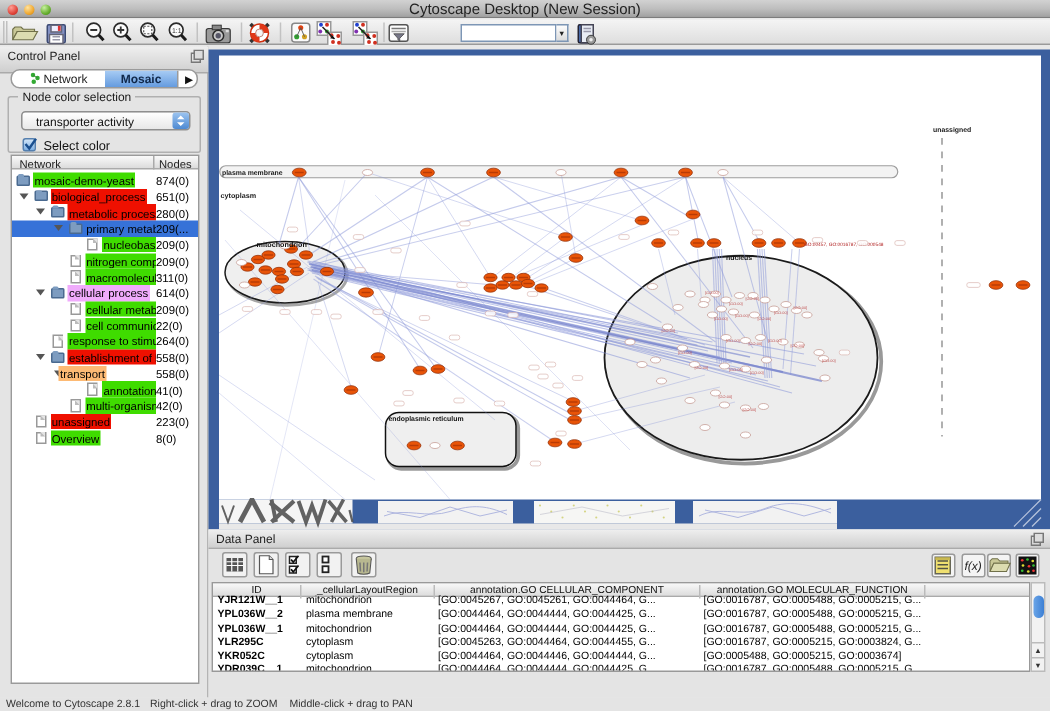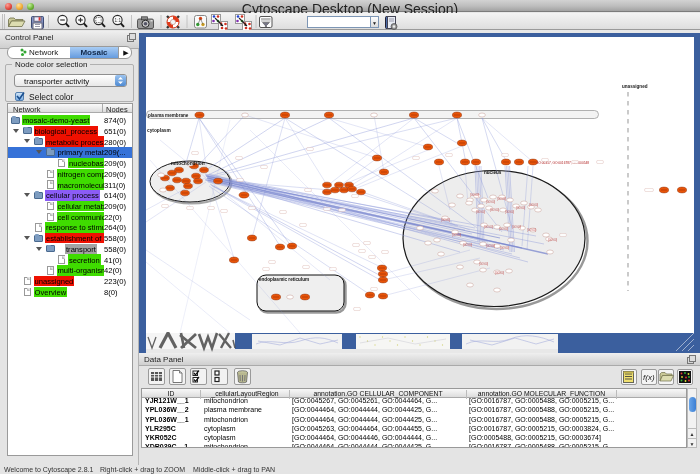--- a/index.html
+++ b/index.html
@@ -1,18 +1,18 @@
 <!DOCTYPE html>
 <html><head><meta charset="utf-8">
 <style>
 *{margin:0;padding:0;box-sizing:border-box;}
 html,body{width:700px;height:474px;overflow:hidden;font-family:"Liberation Sans",sans-serif;background:#e8e8e8;}
 .abs{position:absolute;}
 #titlebar{position:absolute;left:0;top:0;width:700px;height:12px;background:linear-gradient(#d2d2d2,#bdbdbd 55%,#a2a2a2);border-bottom:1px solid #7c7c7c;}
-#titlebar .t{position:absolute;width:100%;text-align:center;top:1px;font-size:14px;color:#222;}
+#titlebar .t{position:absolute;width:100%;text-align:center;top:1px;font-size:10px;color:#222;}
 .mbtn{position:absolute;top:2.5px;width:7px;height:7px;border-radius:50%;}
 #toolbar{position:absolute;left:0;top:13px;width:700px;height:17px;background:linear-gradient(#f4f4f4,#dedede);border-bottom:1px solid #9a9a9a;}
 .tsep{position:absolute;top:1px;height:15px;width:1px;background:#c0c0c0;}
 #cpanel{position:absolute;left:0;top:31px;width:139px;height:434px;background:#e4e4e4;}
 #cptitle{position:absolute;left:0;top:0;width:139px;height:18px;background:linear-gradient(#efefef,#cfcfcf);border-bottom:1px solid #aaa;font-size:8px;color:#222;padding:2px 0 0 5px;}
 #cptabs{position:absolute;left:7px;top:14.5px;width:125px;height:13px;background:#fff;border:1px solid #9a9a9a;border-radius:6px;font-size:8px;overflow:hidden;}
 #tabnet{position:absolute;left:0;top:0;width:62px;height:12px;text-align:center;padding-top:1.5px;color:#222;}
 #tabmosaic{position:absolute;left:62px;top:0;width:48px;height:12px;background:linear-gradient(#a8ccf4,#5f97dd);text-align:center;padding-top:1.5px;font-weight:bold;color:#10284a;}
 #tabarr{position:absolute;left:110px;top:0;width:15px;height:12px;border-left:1px solid #9a9a9a;text-align:center;font-size:7px;padding-top:2px;color:#111;}
 #ncsbox{position:absolute;left:5px;top:33px;width:129px;height:38px;border:1px solid #b0b0b0;border-radius:2px;}
@@ -243,21 +243,21 @@
           <span class="val">209(0)</span>
         </div>
         <div class="trow" style="top:75.38000000000001px;">
           <span class="doc" style="left:38.5px;"></span>
           <span class="hl" style="left:48.5px;max-width:47.5px;background:#3fdc00;">macromolecule</span>
           <span class="val">311(0)</span>
         </div>
         <div class="trow" style="top:86.11000000000001px;">
           <span class="tri" style="left:16px;"></span>
           <span class="fold" style="left:26px;"></span>
-          <span class="hl" style="left:37px;max-width:59px;background:#8b5cf6;">cellular process</span>
+          <span class="hl" style="left:37px;max-width:59px;background:#f0abfc;">cellular process</span>
           <span class="val">614(0)</span>
         </div>
         <div class="trow" style="top:96.84000000000002px;">
           <span class="doc" style="left:38.5px;"></span>
           <span class="hl" style="left:48.5px;max-width:47.5px;background:#3fdc00;">cellular metabo</span>
           <span class="val">209(0)</span>
         </div>
         <div class="trow" style="top:107.57000000000002px;">
           <span class="doc" style="left:38.5px;"></span>
           <span class="hl" style="left:48.5px;max-width:47.5px;background:#3fdc00;">cell communicat</span>
@@ -270,26 +270,26 @@
         </div>
         <div class="trow" style="top:129.03000000000003px;">
           <span class="tri" style="left:16px;"></span>
           <span class="fold" style="left:26px;"></span>
           <span class="hl" style="left:37px;max-width:59px;background:#ef1000;">establishment of lo</span>
           <span class="val">558(0)</span>
         </div>
         <div class="trow" style="top:139.76000000000002px;">
           <span class="tri" style="left:27.5px;"></span>
           <span class="fold" style="left:37.5px;"></span>
-          <span class="hl" style="left:57px;max-width:47.5px;background:#a3a3a3;">transport</span>
+          <span class="hl" style="left:31px;max-width:47.5px;background:#fdba74;">transport</span>
           <span class="val">558(0)</span>
         </div>
         <div class="trow" style="top:150.49px;">
           <span class="doc" style="left:50px;"></span>
-          <span class="hl" style="left:60px;max-width:36px;background:#3fdc00;">secretion</span>
+          <span class="hl" style="left:60px;max-width:36px;background:#3fdc00;">annotation</span>
           <span class="val">41(0)</span>
         </div>
         <div class="trow" style="top:161.22px;">
           <span class="doc" style="left:38.5px;"></span>
           <span class="hl" style="left:48.5px;max-width:47.5px;background:#3fdc00;">multi-organism pro</span>
           <span class="val">42(0)</span>
         </div>
         <div class="trow" style="top:171.95px;">
           <span class="doc" style="left:15.5px;"></span>
           <span class="hl" style="left:25.5px;max-width:70.5px;background:#ef1000;">unassigned</span>

